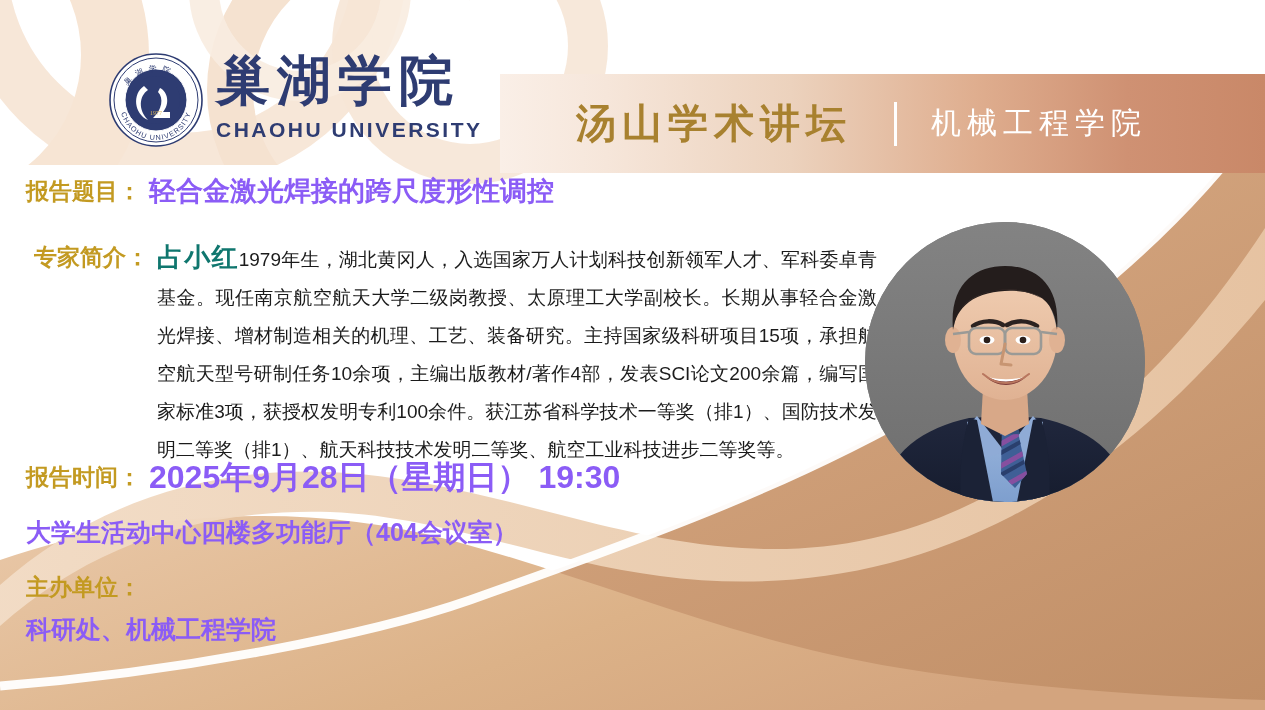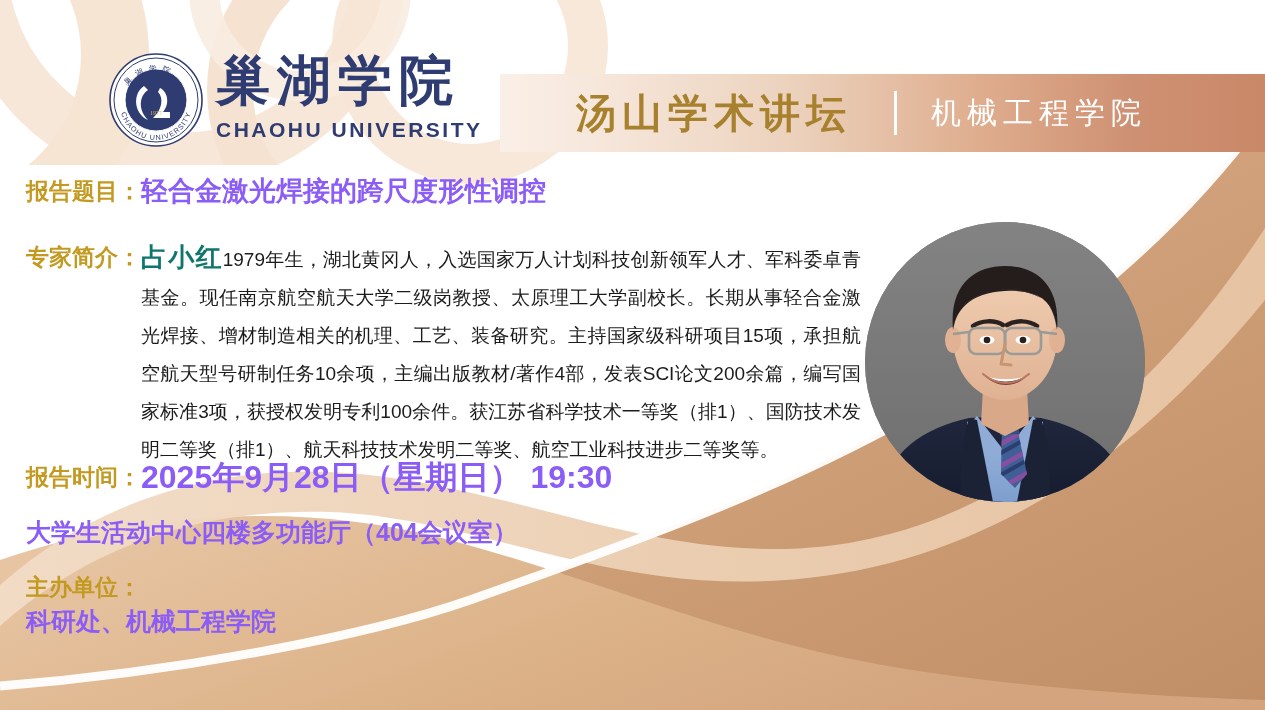--- a/index.html
+++ b/index.html
@@ -26,21 +26,21 @@
     font-size:54px;font-weight:700;color:#2e3c72;
     letter-spacing:7px;line-height:1;white-space:nowrap;
   }
   .logo-en{
     position:absolute;left:216px;top:118px;z-index:4;
     font-size:21px;font-weight:700;color:#2e3c72;
     letter-spacing:2.5px;white-space:nowrap;
   }
 
   .banner{
-    position:absolute;left:500px;top:74px;width:765px;height:78px;z-index:2;
+    position:absolute;left:500px;top:74px;width:765px;height:99px;z-index:2;
     background:linear-gradient(90deg,#faefe7 0%,#f6e6da 14%,#ecd2bd 38%,#dfae8f 62%,#cf9173 82%,#c98868 100%);
     display:flex;align-items:center;
   }
   .banner-main{
     margin-left:76px;
     font-family:"Liberation Serif","DejaVu Serif",serif;
     font-size:40px;font-weight:700;color:#a8812f;
     letter-spacing:6px;white-space:nowrap;
   }
   .banner-divider{
@@ -48,35 +48,35 @@
   }
   .banner-sub{
     font-family:"Liberation Serif","DejaVu Serif",serif;
     font-size:30px;font-weight:400;color:#ffffff;
     letter-spacing:6px;white-space:nowrap;
   }
 
   
   .content{position:absolute;left:0;top:160px;width:1265px;height:550px;z-index:5;}
 
-  .row{position:absolute;display:flex;align-items:flex-start;}
+  .row{position:absolute;display:flex;align-items:flex-start;gap:8px;}
   .label{
     color:#c39a21;font-size:23px;font-weight:700;
     white-space:nowrap;flex:none;letter-spacing:0px;
   }
   .value{
     color:#8b5cf6;font-size:25px;font-weight:700;
     white-space:nowrap;letter-spacing:0px;
   }
 
   .row-title{left:26px;top:14px;}
   .row-title .label{font-size:23px;line-height:34px;}
   .row-title .value{font-size:27px;line-height:34px;}
 
-  .row-bio{left:26px;top:78px;width:850px;align-items:flex-start;}
+  .row-bio{left:34px;top:78px;width:850px;align-items:flex-start;}
   .row-bio .label{font-size:23px;line-height:38px;}
   .bio-body{
     width:720px;color:#1b1b1b;font-size:19px;font-weight:400;
     line-height:38px;text-align:justify;white-space:normal;
   }
   .bio-name{font-size:26px;font-weight:700;color:#0f766e;letter-spacing:1px;}
 
   .row-time{left:26px;top:300px;justify-content:center;}
   .row-time .label{font-size:23px;line-height:34px;}
   .row-time .value{font-size:32px;line-height:34px;}

